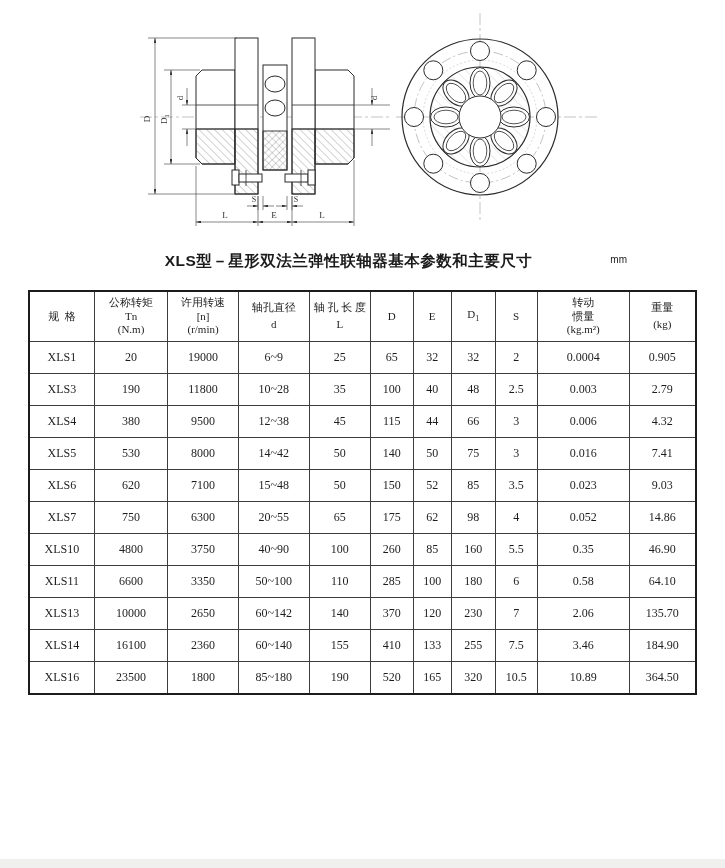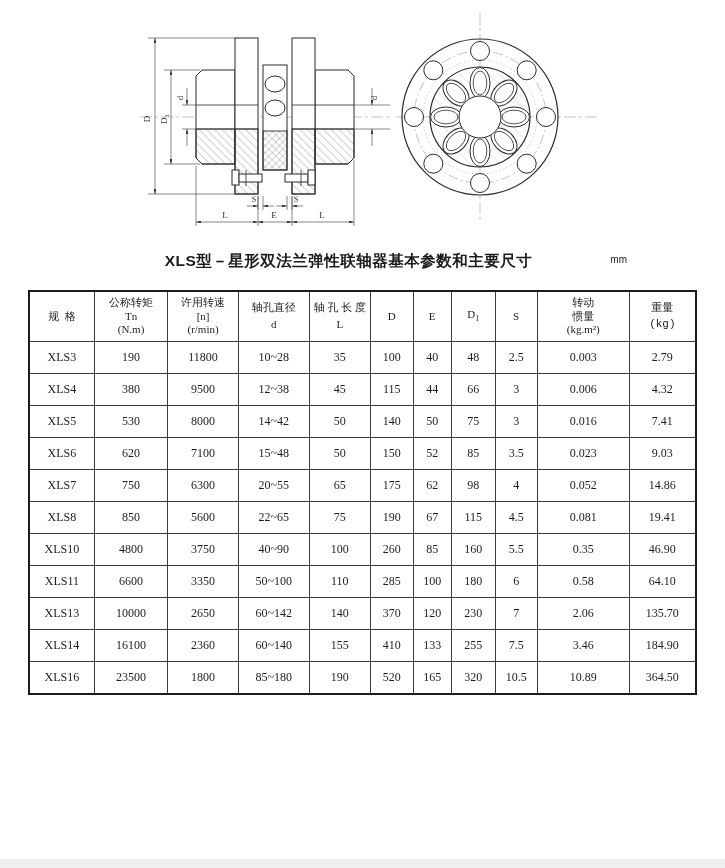--- a/index.html
+++ b/index.html
@@ -35,21 +35,21 @@
     border:2px solid #1c1c1c;
     font-family:"Liberation Serif","DejaVu Serif",serif; color:#1d1d1d;
   }
   table.spec th, table.spec td {
     border:1px solid #3c3c3c; text-align:center; vertical-align:middle;
     font-weight:normal; padding:0 1px; overflow:hidden;
   }
   table.spec thead th { height:49px; font-size:11px; line-height:1.25; }
   table.spec tbody td { height:31px; font-size:12px; }
   th .l { display:block; white-space:pre; }
-  th .gap-top { margin-top:3px;font-family:Liberation Mono, monospace; }
+  th .gap-top { margin-top:3px; }
   th .gap-top-sm { margin-top:3px; }
   sub.hsub { font-size:8px; }
 
   .bottom-strip {
     position:absolute; left:0; bottom:0; width:100%; height:9px;
     background:#f0f0ee;
   }
 </style>
 </head>
 <body>
@@ -256,20 +256,33 @@
             <span class="l">(kg.m²)</span>
           </th>
           <th>
             <span class="l">重量</span>
             <span class="l gap-top">(kg)</span>
           </th>
         </tr>
       </thead>
       <tbody>
           <tr>
+      <td>XLS1</td>
+      <td>20</td>
+      <td>19000</td>
+      <td>6~9</td>
+      <td>25</td>
+      <td>65</td>
+      <td>32</td>
+      <td>32</td>
+      <td>2</td>
+      <td>0.0004</td>
+      <td>0.905</td>
+    </tr>
+          <tr>
       <td>XLS3</td>
       <td>190</td>
       <td>11800</td>
       <td>10~28</td>
       <td>35</td>
       <td>100</td>
       <td>40</td>
       <td>48</td>
       <td>2.5</td>
       <td>0.003</td>
@@ -321,33 +334,20 @@
       <td>20~55</td>
       <td>65</td>
       <td>175</td>
       <td>62</td>
       <td>98</td>
       <td>4</td>
       <td>0.052</td>
       <td>14.86</td>
     </tr>
           <tr>
-      <td>XLS8</td>
-      <td>850</td>
-      <td>5600</td>
-      <td>22~65</td>
-      <td>75</td>
-      <td>190</td>
-      <td>67</td>
-      <td>115</td>
-      <td>4.5</td>
-      <td>0.081</td>
-      <td>19.41</td>
-    </tr>
-          <tr>
       <td>XLS10</td>
       <td>4800</td>
       <td>3750</td>
       <td>40~90</td>
       <td>100</td>
       <td>260</td>
       <td>85</td>
       <td>160</td>
       <td>5.5</td>
       <td>0.35</td>

